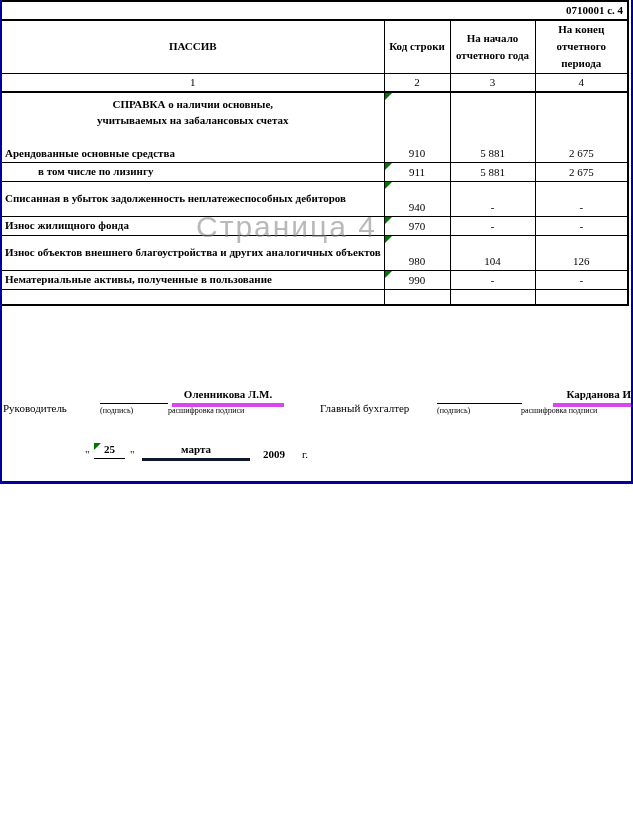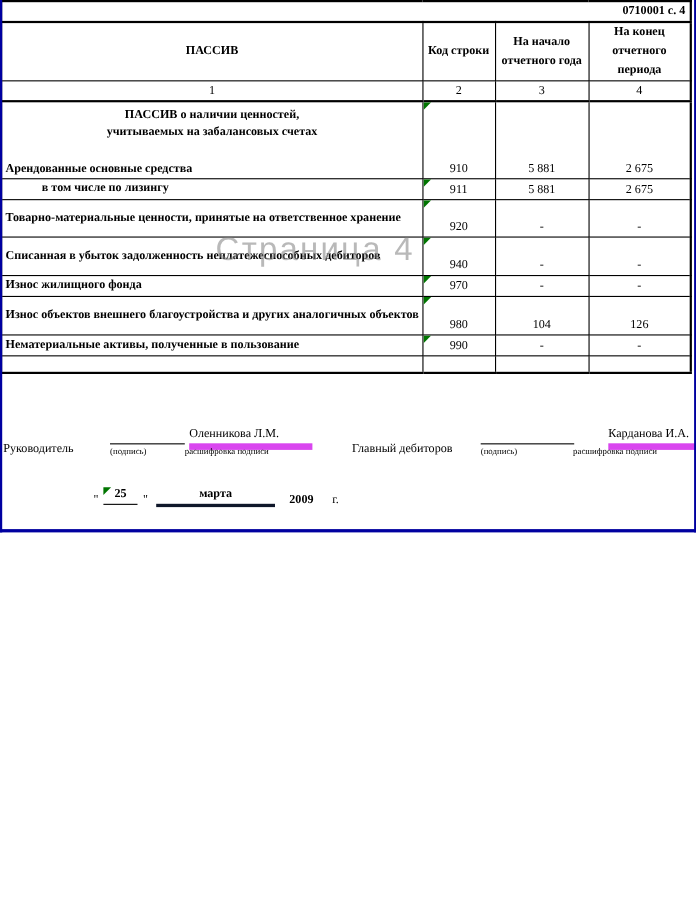--- a/index.html
+++ b/index.html
@@ -56,22 +56,22 @@
     border-top:7px solid var(--triangle-green);
     border-right:7px solid transparent;
   }
   .tallbox{display:flex;flex-direction:column;height:68px;}
   .sec-title{text-align:center;font-weight:bold;line-height:16px;padding-top:3px;}
   .tall-label{margin-top:auto;font-weight:bold;padding-left:1px;}
   
   .footer{position:absolute;left:0;top:380px;width:633px;height:105px;font-size:11px;z-index:3;}
   .footer .abs{position:absolute;white-space:nowrap;}
   .uline{border-bottom:1px solid #000;height:15px;display:block;}
-  .namebox{border-bottom:6px solid #d946ef;height:15px;display:block;
-    font-weight:normal;}
+  .namebox{border-bottom:4px solid #d946ef;height:15px;display:block;
+    font-weight:bold;text-align:center;}
   .sub{font-size:8px;text-align:left;display:block;}
   .daybox{border-bottom:1px solid #000;height:15px;display:block;
     font-weight:bold;text-align:center;position:relative;}
   .monthbox{border-bottom:3px solid #0f172a;height:15px;display:block;
     font-weight:bold;text-align:center;}
   .bold{font-weight:bold;}
 </style>
 </head>
 <body>
 
@@ -97,41 +97,35 @@
   <tr class="rNums">
     <td>1</td>
     <td>2</td>
     <td>3</td>
     <td>4</td>
   </tr>
   <tr class="rTall">
     <td>
       <div class="tallbox">
         <div class="sec-title">
-          <div>ПАССИВ о наличии ценностей,</div>
+          <div>СПРАВКА о наличии основные,</div>
           <div>учитываемых на забалансовых счетах</div>
         </div>
         <div class="tall-label">Арендованные основные средства</div>
       </div>
     </td>
     <td class="code"><span class="tri"></span><span>910</span></td>
     <td class="val">5 881</td>
     <td class="val">2 675</td>
   </tr>
   <tr class="r16">
     <td class="lbl indent">в том числе по лизингу</td>
     <td class="code"><span class="tri"></span><span>911</span></td>
     <td class="val">5 881</td>
     <td class="val">2 675</td>
-  </tr>
-  <tr class="r34">
-    <td class="lbl">Товарно-материальные ценности, принятые на ответственное хранение</td>
-    <td class="code"><span class="tri"></span><span>920</span></td>
-    <td class="val">-</td>
-    <td class="val">-</td>
   </tr>
   <tr class="r35">
     <td class="lbl">Списанная в убыток задолженность неплатежеспособных дебиторов</td>
     <td class="code"><span class="tri"></span><span>940</span></td>
     <td class="val">-</td>
     <td class="val">-</td>
   </tr>
   <tr class="r16">
     <td class="lbl">Износ жилищного фонда</td>
     <td class="code"><span class="tri"></span><span>970</span></td>
@@ -159,21 +153,21 @@
 </tbody>
   </table>
 
 <div class="footer">
   <span class="abs" style="left:3px;top:22px;">Руководитель</span>
   <span class="abs uline" style="left:100px;top:8px;width:68px;"></span>
   <span class="abs namebox" style="left:172px;top:8px;width:112px;">Оленникова Л.М.</span>
   <span class="abs sub" style="left:100px;top:26px;width:68px;">(подпись)</span>
   <span class="abs sub" style="left:168px;top:26px;width:120px;">расшифровка подписи</span>
 
-  <span class="abs" style="left:320px;top:22px;">Главный дебиторов</span>
+  <span class="abs" style="left:320px;top:22px;">Главный бухгалтер</span>
   <span class="abs uline" style="left:437px;top:8px;width:85px;"></span>
   <span class="abs namebox" style="left:553px;top:8px;width:105px;">Карданова И.А.</span>
   <span class="abs sub" style="left:437px;top:26px;width:85px;">(подпись)</span>
   <span class="abs sub" style="left:521px;top:26px;width:112px;">расшифровка подписи</span>
 
   <span class="abs" style="left:85px;top:68px;">"</span>
   <span class="abs daybox" style="left:94px;top:63px;width:31px;"><span class="tri"></span><span>25</span></span>
   <span class="abs" style="left:130px;top:68px;">"</span>
   <span class="abs monthbox" style="left:142px;top:63px;width:108px;">марта</span>
   <span class="abs bold" style="left:263px;top:68px;">2009</span>

